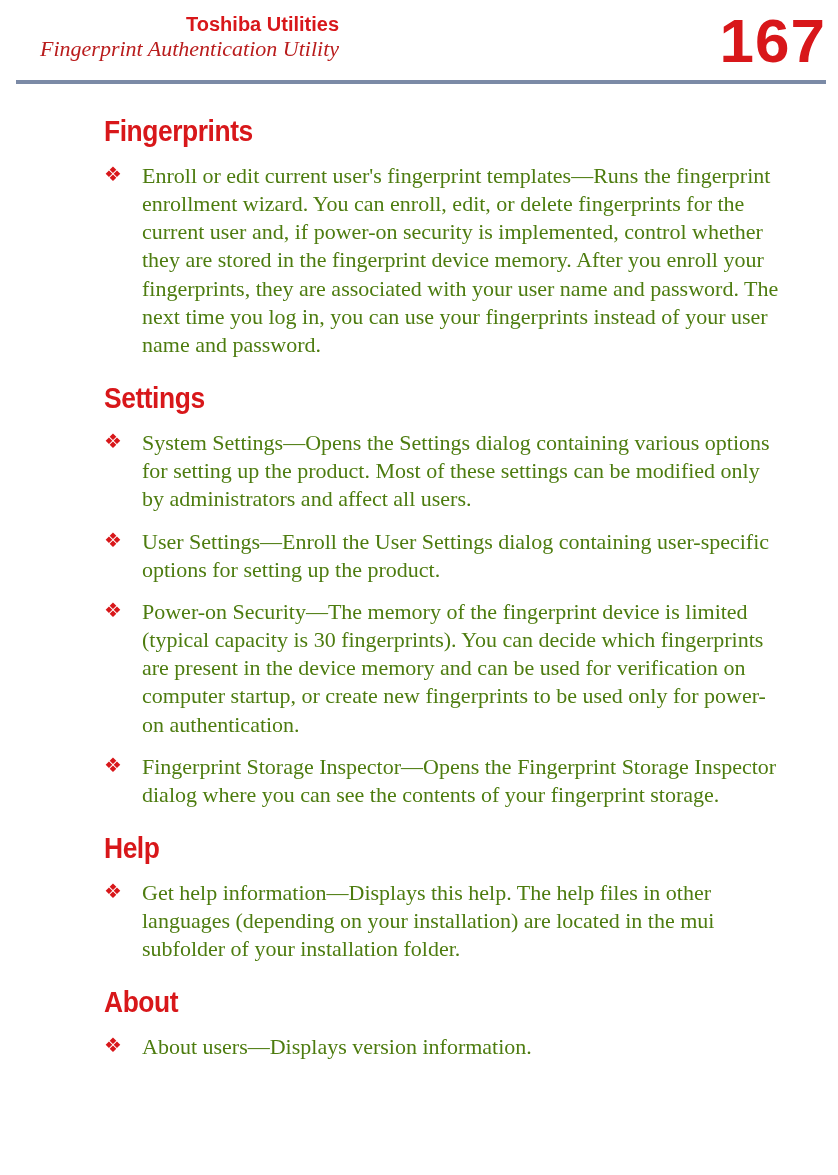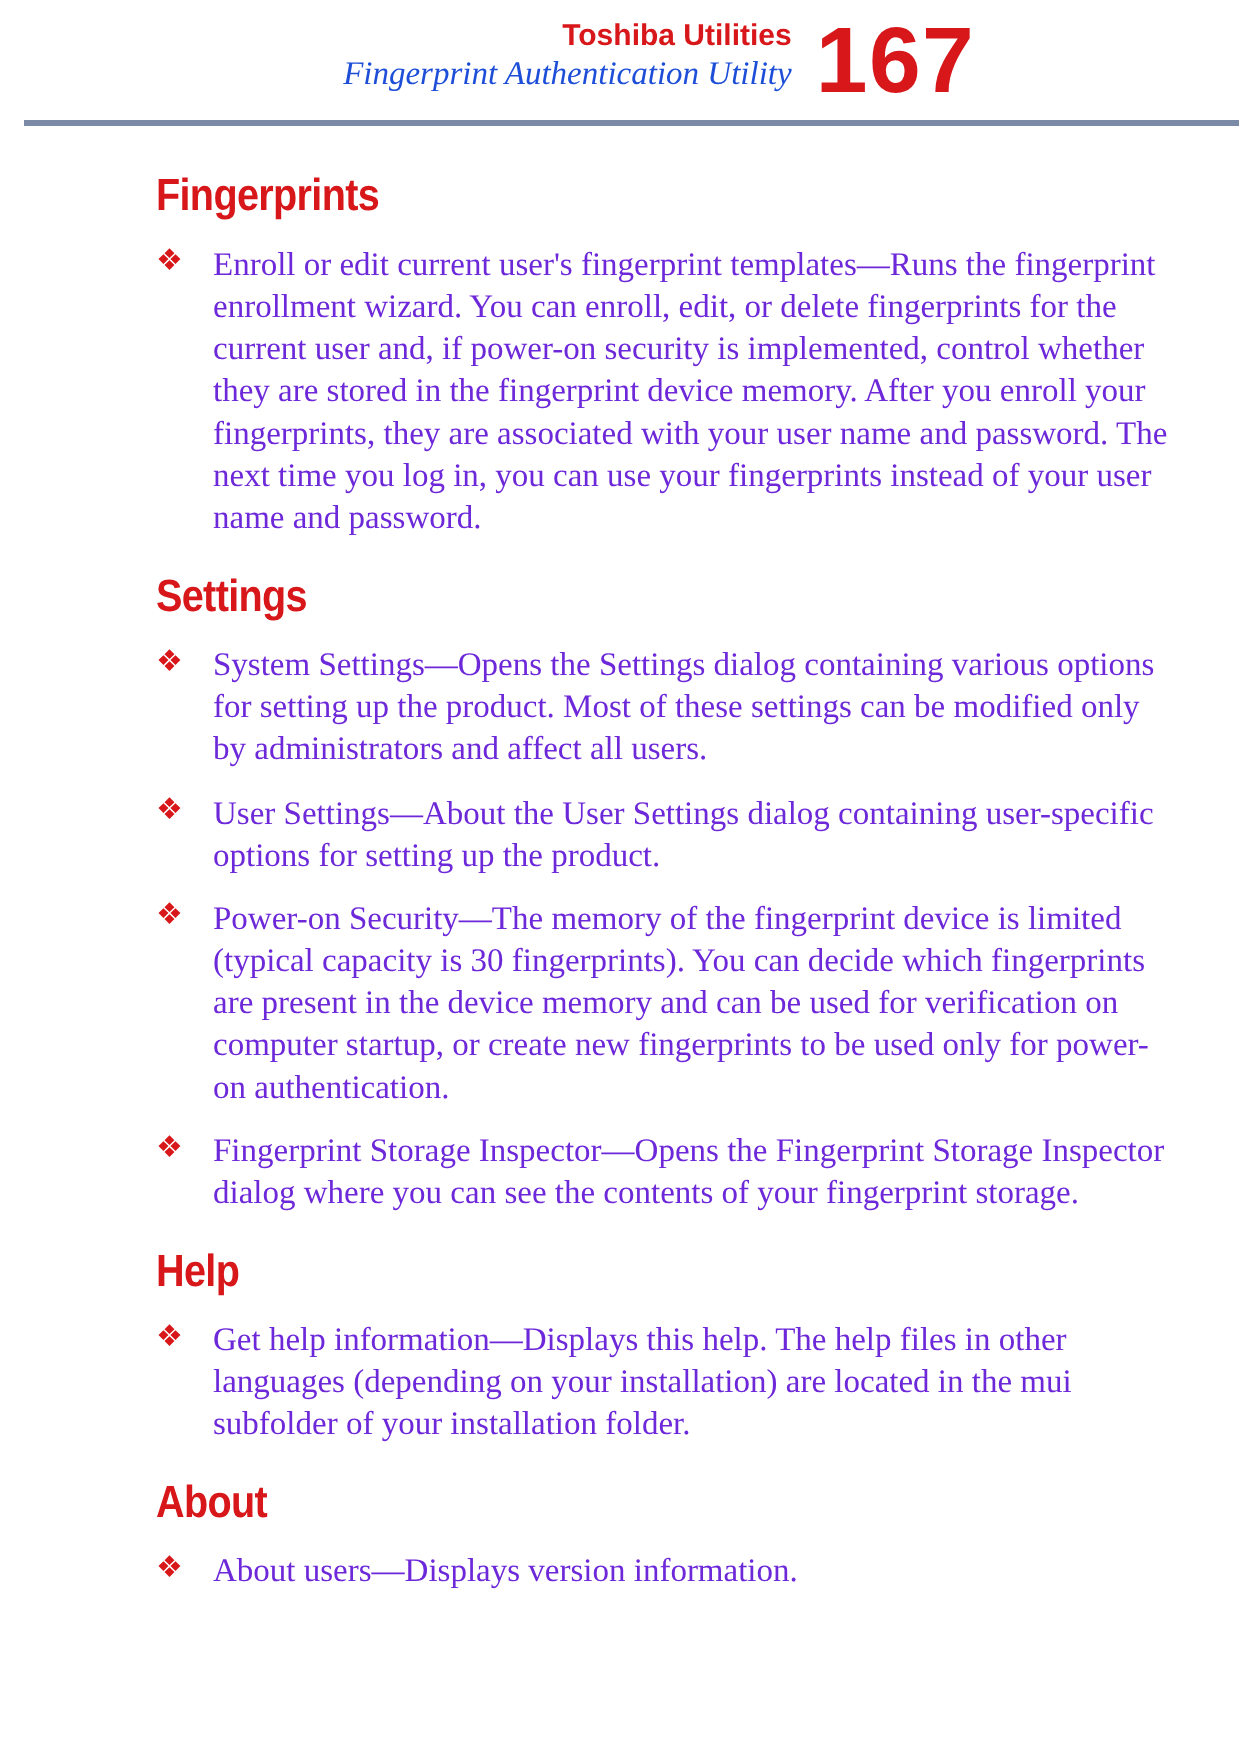--- a/index.html
+++ b/index.html
@@ -7,43 +7,42 @@
       font-family: "Times New Roman", Times, serif;
       width: 838px;
       height: 1175px;
       background: white;
       position: relative;
       padding-top: 10px;
     }
     .header {
       display: flex;
       align-items: flex-start;
-      justify-content: center;
+      justify-content: space-between;
       padding-right: 12px;
       padding-left: 40px;
     }
     .header-text {
       text-align: right;
       margin-right: 16px;
       padding-top: 2px;
     }
     .header-chapter {
       color: #d8171a;
       font-family: Arial, Helvetica, sans-serif;
       font-weight: bold;
       font-size: 20px;
       line-height: 1.2;
     }
     .header-subtitle {
       font-family: "Times New Roman", Times, serif;
       font-style: italic;
       font-size: 22px;
-      color: #1d4ed8;
+      color: #b91c1c;
       line-height: 1.2;
-      margin-left: 13px;
     }
     .page-number {
       color: #d8171a;
       font-family: Arial, Helvetica, sans-serif;
       font-weight: 600;
       font-size: 62px;
       line-height: 1;
       letter-spacing: 1px;
     }
     .divider {
@@ -81,21 +80,21 @@
       color: #d8171a;
       font-size: 20px;
       line-height: 1.2;
       margin-right: 18px;
       flex-shrink: 0;
       width: 20px;
     }
     .item-text {
       font-size: 22px;
       line-height: 1.28;
-      color: #6d28d9;
+      color: #4d7c0f;
       font-family: "Times New Roman", Times, serif;
     }
   </style>
 </head>
 <body>
 
 <div class="header">
   <div class="header-text">
     <div class="header-chapter">Toshiba Utilities</div>
     <div class="header-subtitle">Fingerprint Authentication Utility</div>
@@ -116,21 +115,21 @@
   </ul>
 
   <h2 class="section-heading">Settings</h2>
   <ul>
     <li>
       <span class="bullet">❖</span>
       <span class="item-text">System Settings—Opens the Settings dialog containing various options for setting up the product. Most of these settings can be modified only by administrators and affect all users.</span>
     </li>
     <li>
       <span class="bullet">❖</span>
-      <span class="item-text">User Settings—About the User Settings dialog containing user-specific options for setting up the product.</span>
+      <span class="item-text">User Settings—Enroll the User Settings dialog containing user-specific options for setting up the product.</span>
     </li>
     <li>
       <span class="bullet">❖</span>
       <span class="item-text">Power-on Security—The memory of the fingerprint device is limited (typical capacity is 30 fingerprints). You can decide which fingerprints are present in the device memory and can be used for verification on computer startup, or create new fingerprints to be used only for power-on authentication.</span>
     </li>
     <li>
       <span class="bullet">❖</span>
       <span class="item-text">Fingerprint Storage Inspector—Opens the Fingerprint Storage Inspector dialog where you can see the contents of your fingerprint storage.</span>
     </li>
   </ul>

